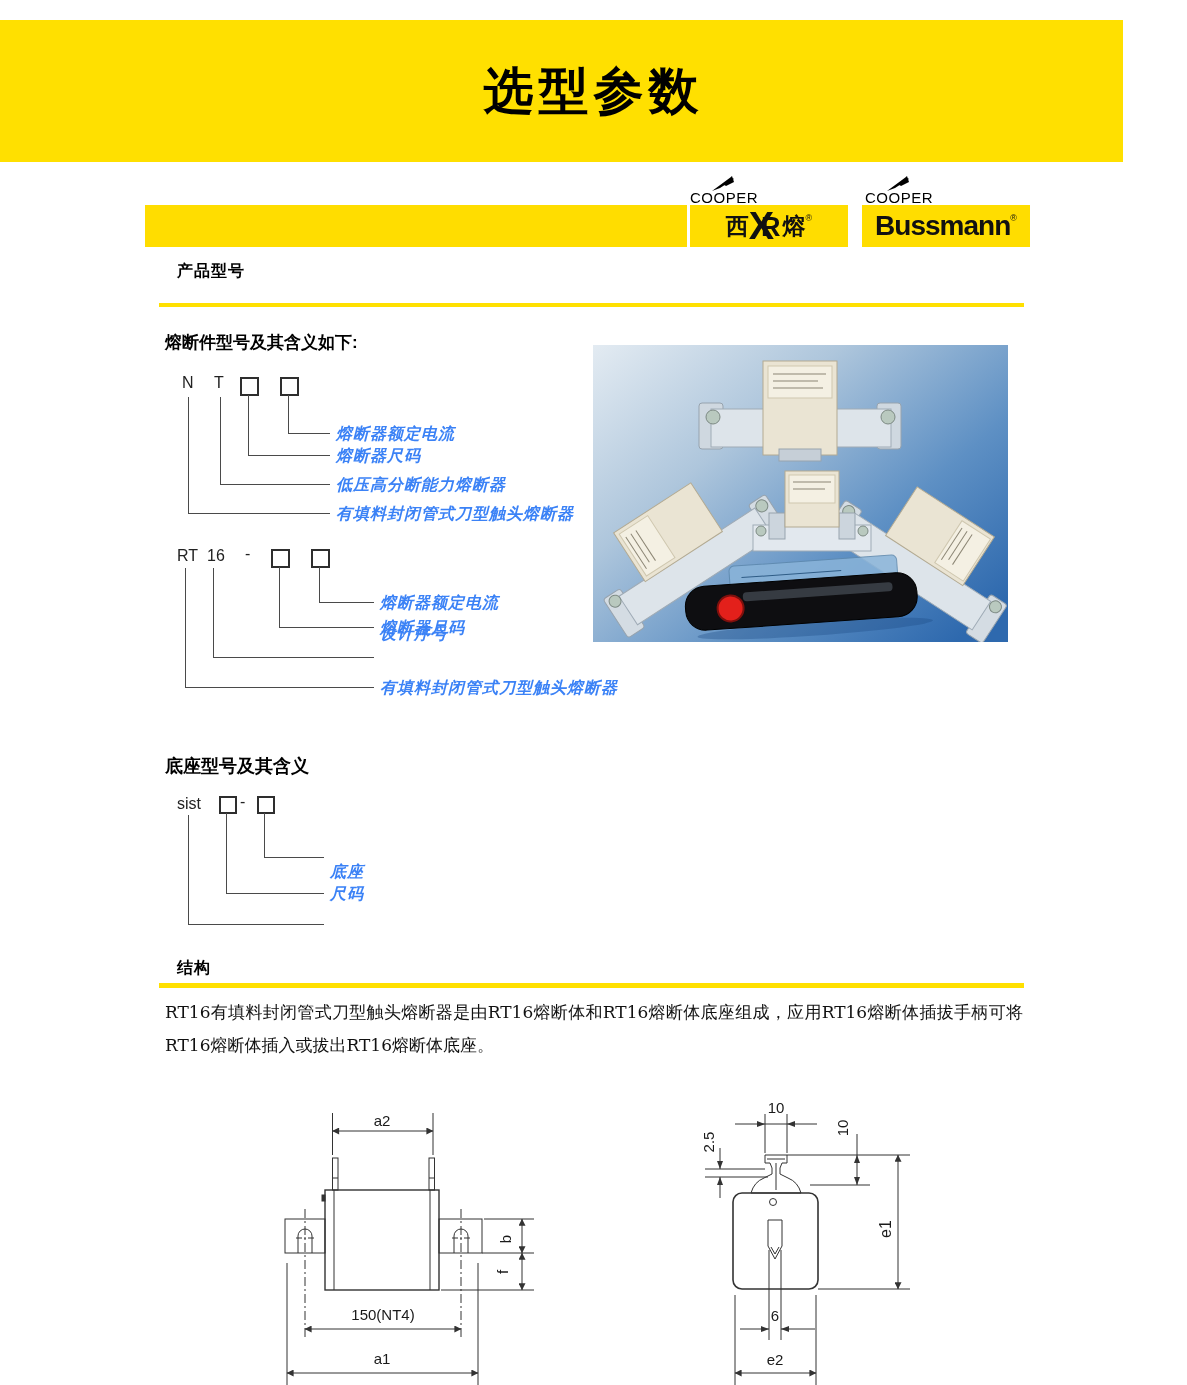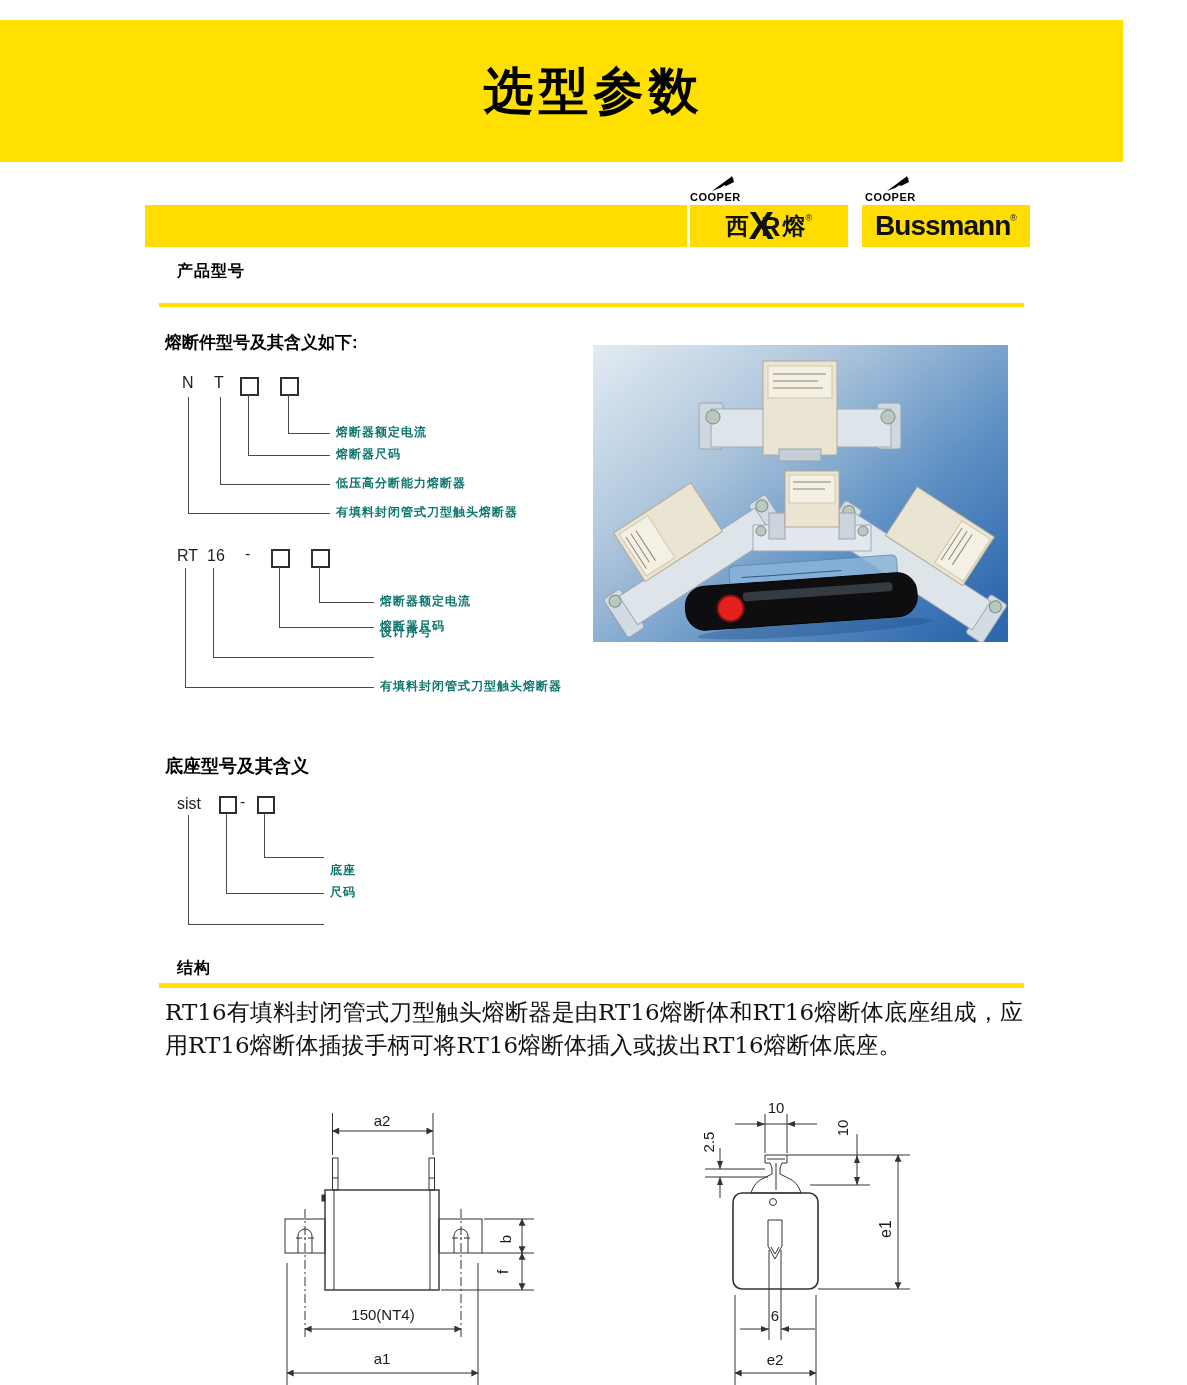--- a/index.html
+++ b/index.html
@@ -5,40 +5,40 @@
   html,body{margin:0;padding:0;background:#fff;}
   .page{position:relative;width:1123px;height:1385px;background:#fff;overflow:hidden;
         font-family:"Liberation Sans",sans-serif;color:#111;margin-top:20px;}
   .abs{position:absolute;}
   
   .band{left:0;top:0;width:1187px;height:142px;background:#FFE000;display:flex;
         align-items:center;justify-content:center;}
   .band-title{font-size:50px;font-weight:bold;letter-spacing:5px;color:#000;}
   
   .bar{background:#FFDD00;}
-  .cooper{font-size:11px;font-weight:bold;letter-spacing:.5px;color:#000;line-height:11px;}
+  .cooper{font-size:15px;font-weight:normal;letter-spacing:.5px;color:#000;line-height:11px;}
   .xrbox{display:flex;align-items:center;justify-content:center;}
   .xr-xi{font-size:23px;font-weight:900;}
   .xr-x{font-size:38px;font-weight:900;line-height:30px;}
   .xr-r{font-size:27px;font-weight:900;margin-left:-13px;margin-top:2px;}
   .xr-rong{font-size:23px;font-weight:900;margin-left:2px;}
   .reg{font-size:9px;vertical-align:top;position:relative;top:-8px;}
   .bussname{font-size:28px;font-weight:900;letter-spacing:-1px;}
   
   .h2{font-size:16px;font-weight:bold;color:#000;letter-spacing:1px;white-space:nowrap;}
   .h3{font-size:18px;font-weight:bold;color:#000;white-space:nowrap;}
   .h4{font-size:17px;font-weight:bold;color:#000;white-space:nowrap;}
   .rule{background:#FFE000;}
   
   .code{font-size:16px;color:#222;white-space:nowrap;}
   .sq{border:2px solid #2e2e2e;background:#fff;}
   .ln{background:#4a4a4a;}
-  .dlabel{font-family:"DejaVu Serif",serif;font-weight:bold;font-size:12px;color:#0f766e;
-          white-space:nowrap;letter-spacing:1px;}
-  .para{font-family:"DejaVu Serif",serif;font-size:23px;line-height:33px;color:#111;
+  .dlabel{font-family:"DejaVu Serif",serif;font-weight:bold;font-size:16px;color:#3b82f6;
+          white-space:nowrap;letter-spacing:1px;font-style:italic;}
+  .para{font-family:"DejaVu Serif",serif;font-size:17px;line-height:33px;color:#111;
         text-align:justify;}
 </style>
 </head>
 <body>
 
 <div class="page">
 
   <div class="abs band">
     <span class="band-title">选型参数</span>
   </div>

